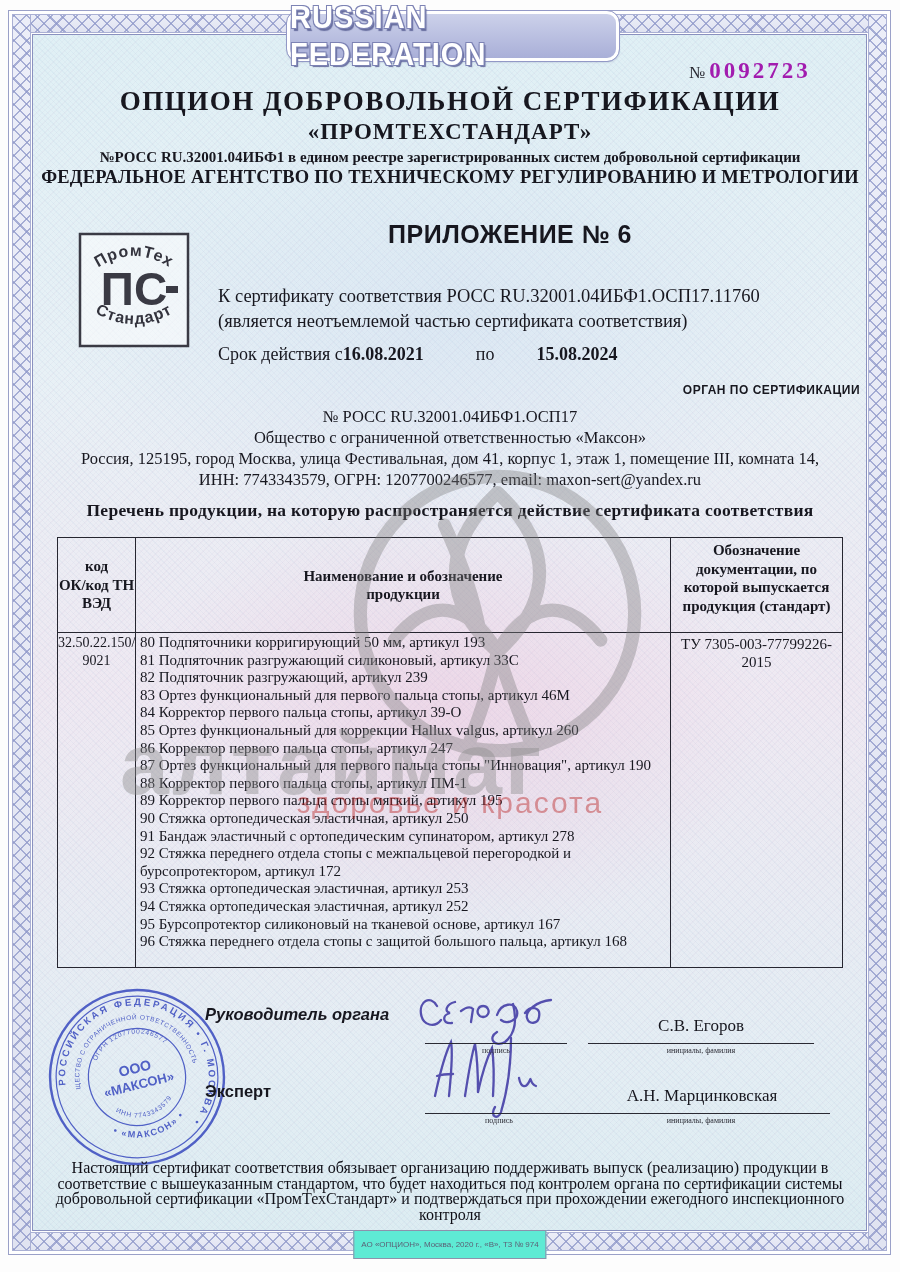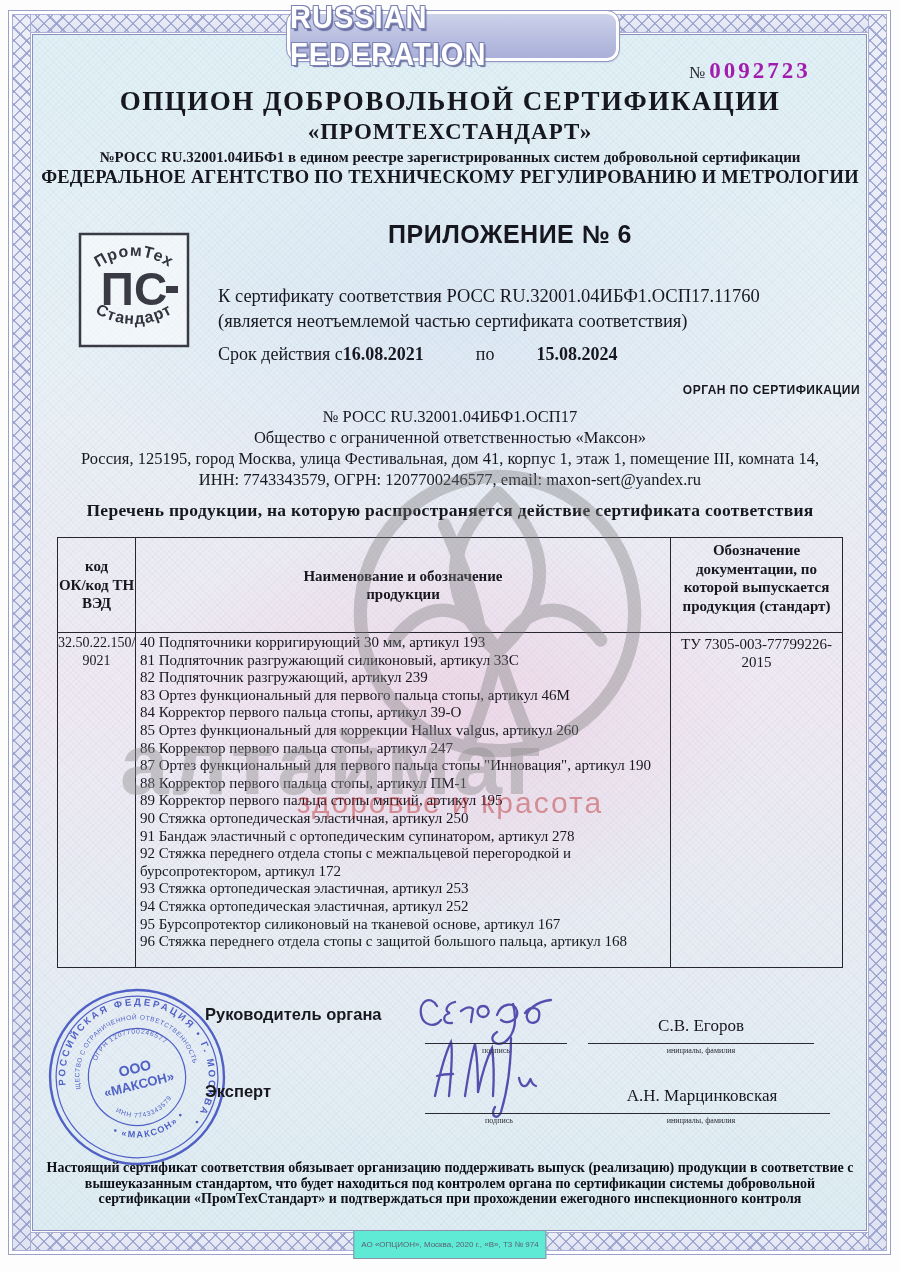--- a/index.html
+++ b/index.html
@@ -80,21 +80,21 @@
 
   
   .role{position:absolute;left:205px;font-family:"Liberation Sans",sans-serif;
         font-size:16.5px;font-weight:bold;}
   .sigline{position:absolute;border-top:1.5px solid #2a2a33;}
   .cap{position:absolute;font-size:8px;color:#2a2a33;text-align:center;}
   .fio{position:absolute;text-align:center;font-size:17px;}
 
   
   .footer-par{position:absolute;left:42px;top:1160px;width:816px;text-align:center;
-        font-size:14px;font-weight:bold;line-height:15.5px;color:#101018;}
+        font-size:16px;font-weight:normal;line-height:15.5px;color:#101018;}
   .imprint{position:absolute;left:50%;top:1230px;transform:translateX(-50%);z-index:8;
         font-family:"Liberation Sans",sans-serif;font-size:8px;color:#5c6076;
         border:1px solid #8d91ac;background:#5eead4;padding:9px 7px;white-space:nowrap;}
 
   
   .wm{position:absolute;z-index:6;pointer-events:none;}
   .wm-word{left:120px;top:668px;width:760px;text-align:left;
         font-family:"Liberation Sans",sans-serif;font-weight:bold;font-size:88px;letter-spacing:3px;
         color:#8d8d8d;opacity:.42;margin-top:45px;}
   .wm-tag{left:120px;top:786px;width:660px;text-align:center;
@@ -176,21 +176,21 @@
         <div>Наименование и обозначение</div>
         <div>продукции</div>
       </div>
       <div class="cell cb th th3" style="padding-left:6px;padding-right:6px;">Обозначение документации, по которой выпускается продукция (стандарт)</div>
 
       <div class="cell cr td-code">
         <div>32.50.22.150/</div>
         <div>9021</div>
       </div>
       <div class="cell cr td-prod">
-          <div class="prod-line">40 Подпяточники корригирующий 30 мм, артикул 193</div>
+          <div class="prod-line">80 Подпяточники корригирующий 50 мм, артикул 193</div>
           <div class="prod-line">81 Подпяточник разгружающий силиконовый, артикул 33С</div>
           <div class="prod-line">82 Подпяточник разгружающий, артикул 239</div>
           <div class="prod-line">83 Ортез функциональный для первого пальца стопы, артикул 46М</div>
           <div class="prod-line">84 Корректор первого пальца стопы, артикул 39-О</div>
           <div class="prod-line">85 Ортез функциональный для коррекции Hallux valgus, артикул 260</div>
           <div class="prod-line">86 Корректор первого пальца стопы, артикул 247</div>
           <div class="prod-line">87 Ортез функциональный для первого пальца стопы "Инновация", артикул 190</div>
           <div class="prod-line">88 Корректор первого пальца стопы, артикул ПМ-1</div>
           <div class="prod-line">89 Корректор первого пальца стопы мягкий, артикул 195</div>
           <div class="prod-line">90 Стяжка ортопедическая эластичная, артикул 250</div>
@@ -234,21 +234,21 @@
           <textPath href="#st-r3b" startOffset="50%" text-anchor="middle">ИНН 7743343579</textPath>
         </text>
         <text font-size="9" font-weight="bold" letter-spacing="1.5">
           <textPath href="#st-r2b" startOffset="50%" text-anchor="middle">• «МАКСОН» •</textPath>
         </text>
         <text x="90" y="86" text-anchor="middle" font-size="14" font-weight="bold">ООО</text>
         <text x="90" y="102" text-anchor="middle" font-size="13" font-weight="bold">«МАКСОН»</text>
       </g>
     </svg>
 
-    <div class="role" style="top:1005px;">Руководитель органа</div>
+    <div class="role" style="top:1005px;font-style:italic;">Руководитель органа</div>
     <div class="role" style="top:1082px;">Эксперт</div>
 
     <svg class="abs" style="left:415px;top:988px;" width="152" height="58" viewBox="0 0 152 58" xmlns="http://www.w3.org/2000/svg">
       <g stroke="#544fae" stroke-width="2.3" fill="none" stroke-linecap="round">
         <path d="M22,18 C15,6 4,14 6,26 C8,38 20,40 26,32"></path>
         <path d="M40,14 C31,16 29,24 35,25 C27,27 27,36 37,35"></path>
         <path d="M46,23 Q54,17 58,21 L56,34"></path>
         <path d="M68,29 a5.5,5.5 0 1 1 .2,0"></path>
         <path d="M82,27 C86,15 100,13 102,23 C104,32 92,37 86,32"></path>
         <path d="M98,16 C102,32 100,46 90,54 C80,60 72,50 82,44"></path>

